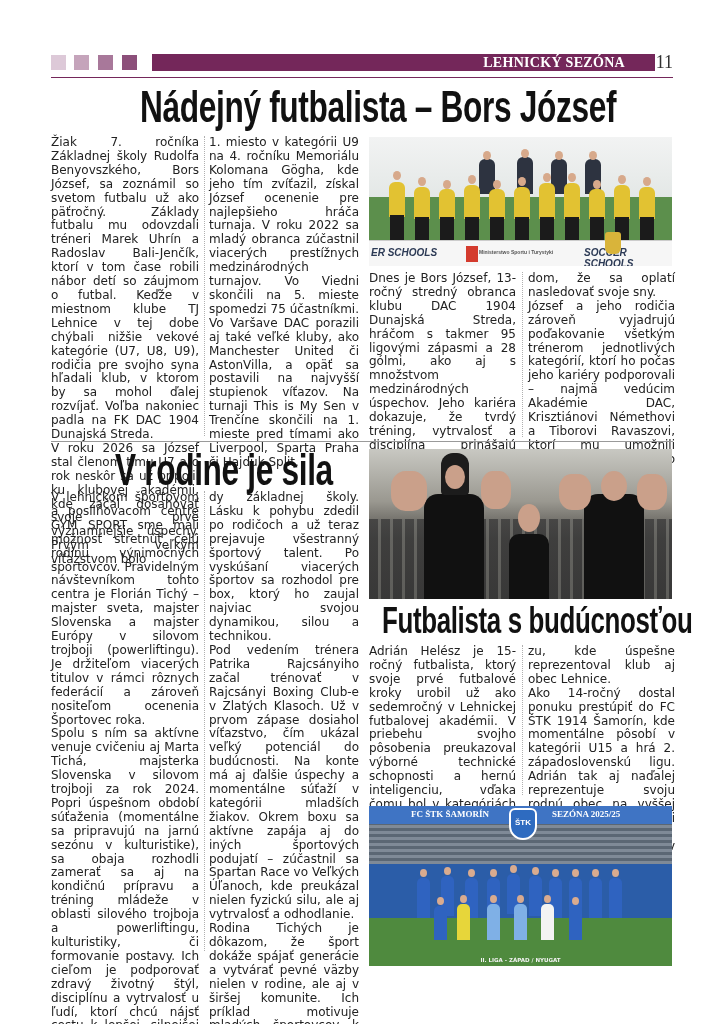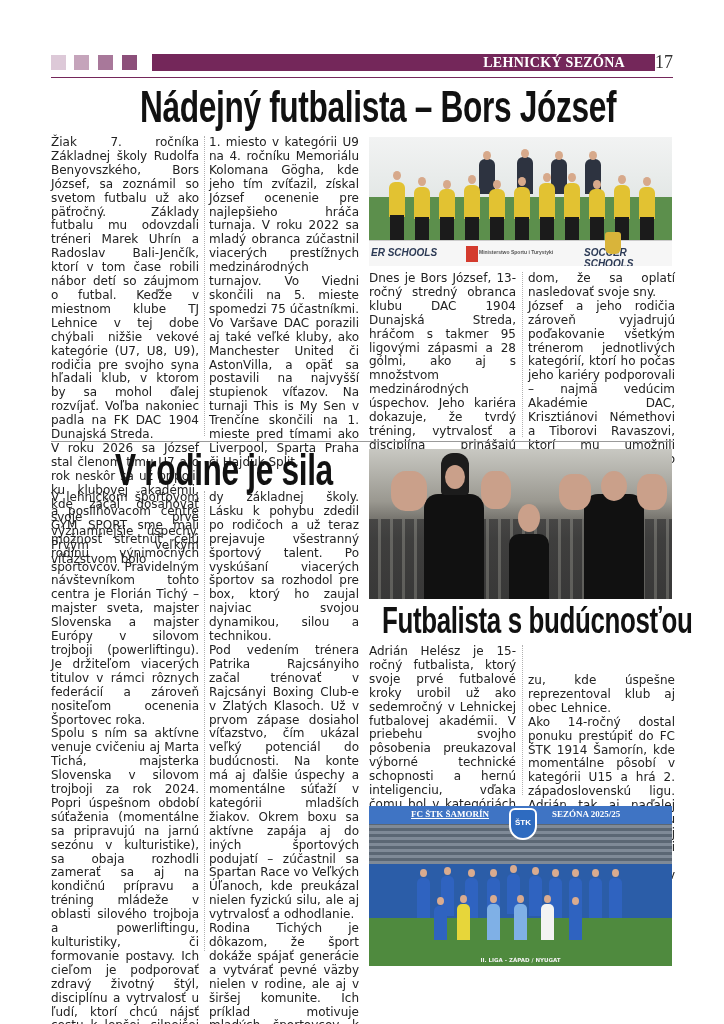--- a/index.html
+++ b/index.html
@@ -27,21 +27,21 @@
 
   .col { position: absolute; font-size: 12px; line-height: 13.9px; text-align: justify; color: #222; }
   .col p { margin: 0; }
   .c1 { top: 136px; left: 51px; width: 148px; }
   .c2 { top: 136px; left: 209px; width: 150px; }
   .c3 { top: 272px; left: 369px; width: 147px; }
   .c4 { top: 272px; left: 528px; width: 147px; }
   .c5 { top: 491px; left: 51px; width: 148px; }
   .c6 { top: 491px; left: 209px; width: 150px; }
   .c7 { top: 645px; left: 369px; width: 147px; }
-  .c8 { top: 674px; left: 528px; width: 147px; }
+  .c8 { top: 645px; left: 528px; width: 147px; }
 
   .rule { position: absolute; height: 1px; background: #9a9a9a; }
   .r1 { top: 441px; left: 51px; width: 622px; }
   .vdot { position: absolute; width: 0; border-left: 1px dotted #b0b0b0; }
   .v1 { top: 136px; left: 204px; height: 300px; }
   .v2 { top: 272px; left: 522px; height: 165px; }
   .v3 { top: 491px; left: 204px; height: 460px; }
   .v4 { top: 645px; left: 522px; height: 150px; }
 
   
@@ -69,41 +69,41 @@
   
   .p2 .wall { position: absolute; inset: 0; background: linear-gradient(#c8c8c2 0%, #9a9890 35%, #4e4c48 60%, #2e2c2a 100%); }
   .p2 .rack { position: absolute; left: 0; right: 0; top: 70px; height: 80px;
               background: repeating-linear-gradient(90deg, #3b3b3b 0 9px, #6a6a66 9px 12px); opacity: 0.8; }
   .person { position: absolute; background: #111; }
   .skin { position: absolute; background: #caa08a; border-radius: 50%; }
 
   
   .p3 .topbar { position: absolute; left: 0; right: 0; top: 0; height: 18px; background: #3f74c4; }
   .p3 .topbar span { position: absolute; top: 3px; color: #fff; font-family: "Liberation Serif", serif; font-weight: bold; font-size: 9px; }
-  .p3 .t-l { left: 42px; text-decoration: underline; }
+  .p3 .t-l { left: 42px; }
   .p3 .t-r { left: 183px; }
   .p3 .crest { position: absolute; left: 140px; top: 2px; width: 28px; height: 32px; background: #2e6bc0; border: 2px solid #fff; border-radius: 6px 6px 14px 14px; color: #fff; font-weight: bold; font-size: 8px; text-align: center; line-height: 26px; font-family: "Liberation Sans", sans-serif; }
   .p3 .stands { position: absolute; left: 0; right: 0; top: 18px; height: 40px; background: repeating-linear-gradient(0deg, #7f8a97 0 3px, #5b6774 3px 6px); }
   .p3 .dug { position: absolute; left: 0; right: 0; top: 58px; height: 54px; background: #2b5da8; }
   .p3 .pitch { position: absolute; left: 0; right: 0; top: 112px; bottom: 0; background: #4f8a3e; }
   .p3 .caption { position: absolute; left: 0; right: 0; bottom: 3px; text-align: center; color: #f2f2f2; font-size: 5.5px; font-weight: bold; }
   .tp { position: absolute; width: 13px; height: 40px; background: #2f63c0; border-radius: 5px 5px 0 0; }
   .tph { position: absolute; width: 7px; height: 8px; border-radius: 50%; background: #d9ab8f; }
 </style>
 </head>
 <body>
 
 <div class="hdr">
   <div class="sq sq1"></div>
   <div class="sq sq2"></div>
   <div class="sq sq3"></div>
   <div class="sq sq4"></div>
   <div class="band"></div>
   <div class="pub">LEHNICKÝ SEZÓNA</div>
-  <div class="pageno">17</div>
+  <div class="pageno">11</div>
 </div>
 <div class="hrule"></div>
 
 <h1 class="headline h1">Nádejný futbalista – Bors József</h1>
 
 <div class="col c1">
   <p>Žiak 7. ročníka Základnej školy Rudolfa Benyovszkého, Bors József, sa zoznámil so svetom futbalu už ako päťročný. Základy futbalu mu odovzdali tréneri Marek Uhrín a Radoslav Bali-Jenčík, ktorí v tom čase robili nábor detí so záujmom o futbal. Keďže v miestnom klube TJ Lehnice v tej dobe chýbali nižšie vekové kategórie (U7, U8, U9), rodičia pre svojho syna hľadali klub, v ktorom by sa mohol ďalej rozvíjať. Voľba nakoniec padla na FK DAC 1904 Dunajská Streda.</p>
   <p>V roku 2026 sa József stal členom tímu U7 a o rok neskôr sa už pripojil ku klubovej akadé­mii, kde začal dosahovať svoje prvé významnejšie úspechy. Prvým veľkým víťazstvom bolo</p>
 </div>
 <div class="vdot v1"></div>

